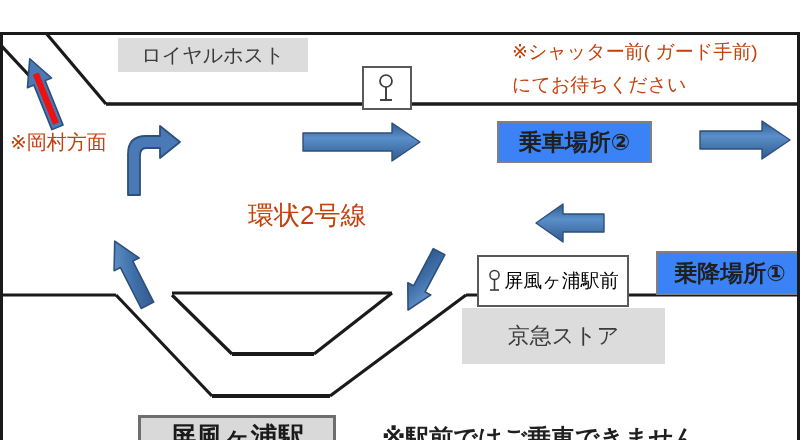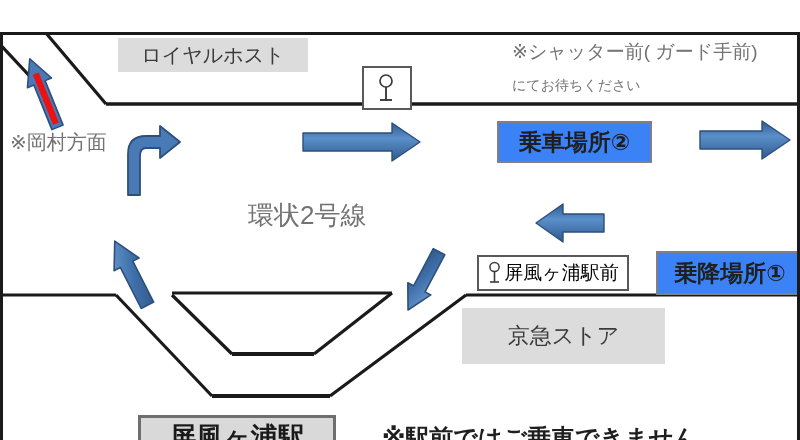--- a/index.html
+++ b/index.html
@@ -14,21 +14,21 @@
     margin-top:32px;
   }
   #frame{
     position:absolute;left:0;top:0;width:800px;height:440px;
     border:3px solid #1a1a1a;
     box-sizing:border-box;
     pointer-events:none;
   }
   svg.layer{position:absolute;left:0;top:0;width:800px;height:440px;}
 
-  .txt{position:absolute;white-space:nowrap;color:#737373;}
+  .txt{position:absolute;white-space:nowrap;color:#c2410c;}
 
   
   .greybox{
     position:absolute;
     background:#dcdcdc;
     color:#3a3a3a;
     display:flex;align-items:center;justify-content:center;
     box-sizing:border-box;
   }
 
@@ -163,41 +163,41 @@
     <svg class="pole" width="22" height="30" viewBox="0 0 22 30">
       <circle cx="11" cy="8" r="6" fill="#ffffff" stroke="#3a3a3a" stroke-width="1.7"></circle>
       <line x1="11" y1="14" x2="11" y2="27" stroke="#3a3a3a" stroke-width="1.9"></line>
       <line x1="5" y1="27" x2="17" y2="27" stroke="#3a3a3a" stroke-width="1.9"></line>
     </svg>
   </div>
 
   <div class="txt" style="left:512px;top:7px;font-size:19px;line-height:26px;">
     <span>※シャッター前( ガード手前)</span>
   </div>
-  <div class="txt" style="left:512px;top:40px;font-size:14px;line-height:26px;">
+  <div class="txt" style="left:512px;top:40px;font-size:19px;line-height:26px;">
     <span>にてお待ちください</span>
   </div>
 
   <div class="txt" style="left:10px;top:97px;font-size:20px;">
     <span>※岡村方面</span>
   </div>
 
   <div class="cyanbox" style="left:497px;top:89px;width:155px;height:42px;font-size:23px;">
     <span>乗車場所②</span>
   </div>
 
   <div class="txt" style="left:248px;top:166px;font-size:26px;">
     <span>環状2号線</span>
   </div>
 
   <div class="cyanbox" style="left:656px;top:219px;width:148px;height:44px;font-size:23px;">
     <span>乗降場所①</span>
   </div>
 
-  <div class="whitebox" style="left:477px;top:223px;width:152px;height:36px;font-size:19px;padding:0 6px;">
+  <div class="whitebox" style="left:477px;top:223px;width:152px;height:52px;font-size:19px;padding:0 6px;">
     <svg class="pole" width="15" height="24" viewBox="0 0 15 24">
       <circle cx="7.5" cy="6" r="4.6" fill="#ffffff" stroke="#3a3a3a" stroke-width="1.5"></circle>
       <line x1="7.5" y1="10.6" x2="7.5" y2="21" stroke="#3a3a3a" stroke-width="1.6"></line>
       <line x1="3" y1="21" x2="12" y2="21" stroke="#3a3a3a" stroke-width="1.6"></line>
     </svg>
     <span>屏風ヶ浦駅前</span>
   </div>
 
   <div class="greybox" style="left:462px;top:276px;width:203px;height:56px;font-size:22px;">
     <span>京急ストア</span>

